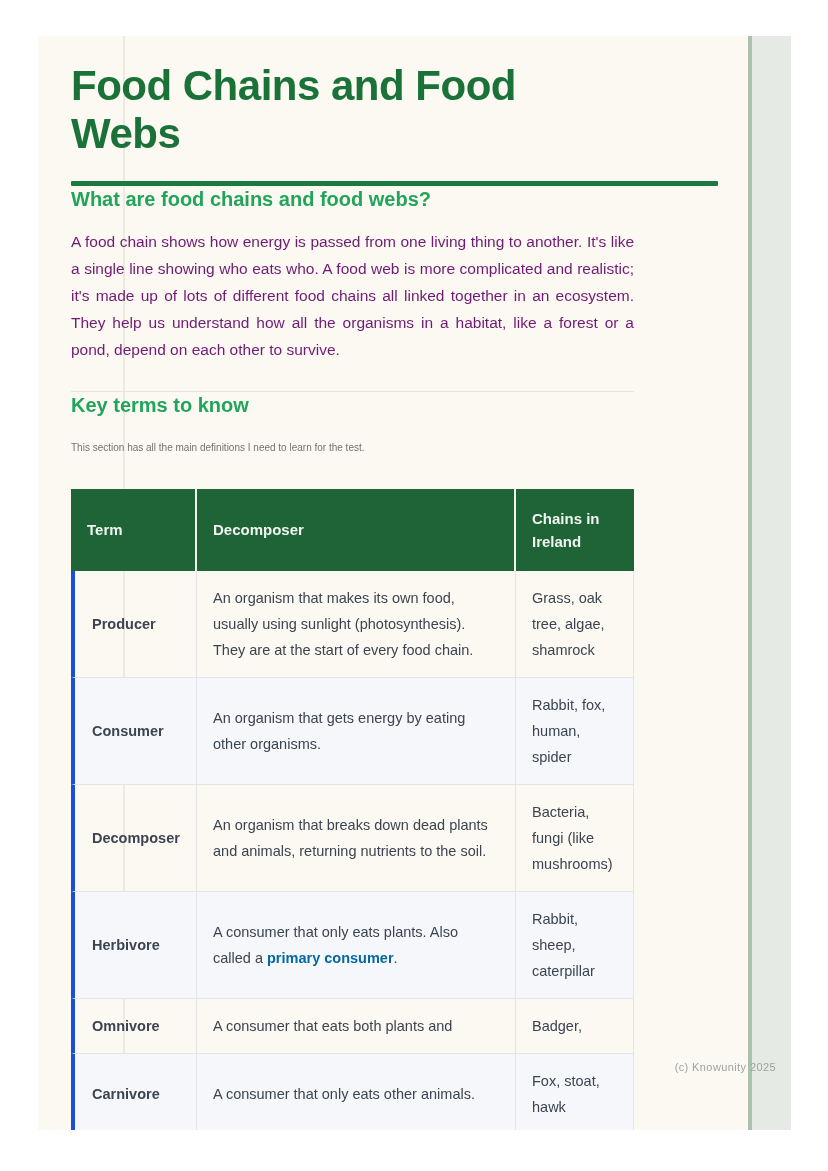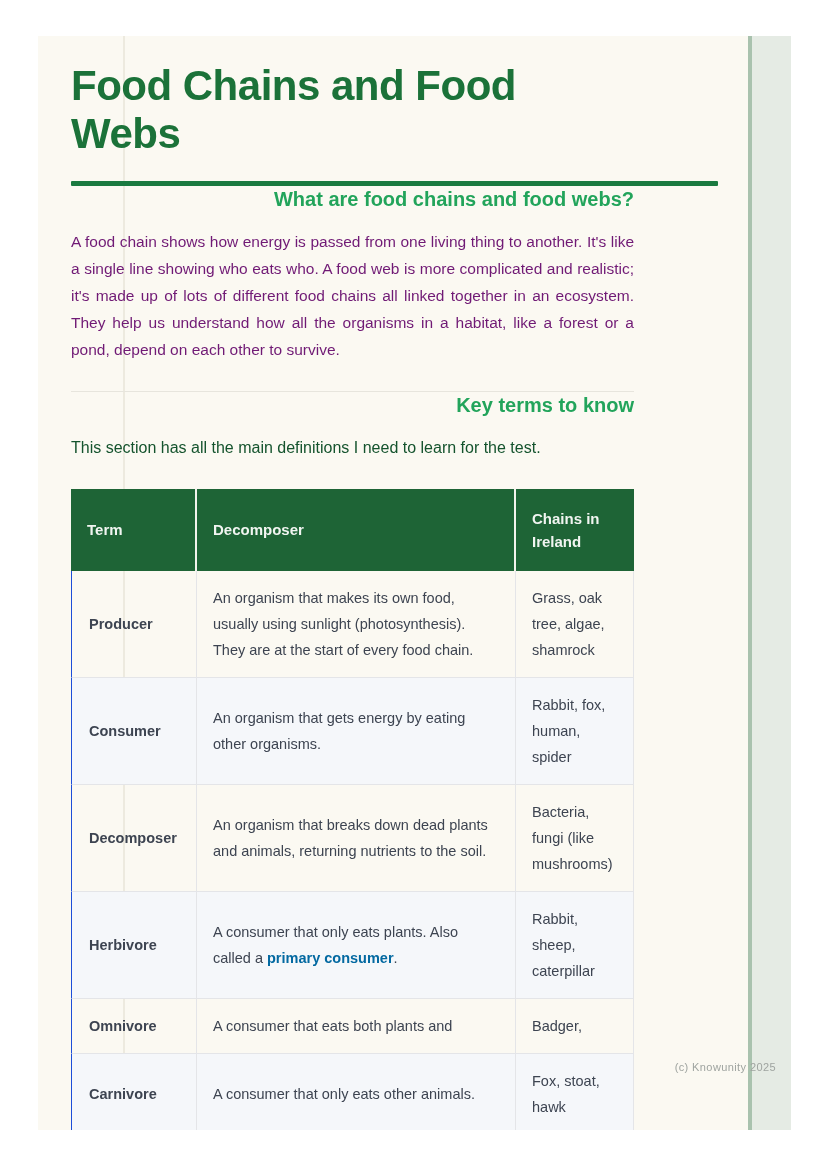--- a/index.html
+++ b/index.html
@@ -65,36 +65,35 @@
     background: #1a7a40;
     margin-top: 22px;
     border-radius: 1px;
   }
   h2.section-heading {
     margin: 0;
     font-size: 20px;
     line-height: 26px;
     font-weight: bold;
     color: #22a45b;
-    text-align: right;
   }
   .h2-first { margin-top: 38px; }
   .h2-second { margin-top: 26px; }
   p.body-text {
     margin: 16px 0 0 0;
     font-size: 15.5px;
     line-height: 27px;
     color: #701a75;
     text-align: justify;
   }
   p.intro-text {
     margin: 16px 0 0 0;
-    font-size: 16px;
+    font-size: 10px;
     line-height: 27px;
-    color: #14532d;
+    color: #737373;
   }
   hr.section-divider {
     border: none;
     border-top: 1px solid #e7e5dd;
     margin: 28px 0 0 0;
   }
   table.terms-table {
     margin-top: 28px;
     width: 563px;
     border-collapse: separate;
@@ -119,21 +118,21 @@
   table.terms-table td {
     font-size: 14.5px;
     line-height: 26px;
     color: #3d4451;
     vertical-align: middle;
     padding: 14px 16px;
     border-right: 1px solid #e4e5e8;
     border-bottom: 1px solid #e4e5e8;
     background: transparent;
   }
-  table.terms-table td:first-child { border-left: 1px solid #1d4ed8; padding-left: 17px; }
+  table.terms-table td:first-child { border-left: 4px solid #1d4ed8; padding-left: 17px; }
   table.terms-table tbody tr:nth-child(even) td { background: #f5f7fa; }
   td.term-cell {
     font-weight: bold;
     color: #222a36;
   }
   td.def-cell strong { color: #0369a1; }
   .footer-credit {
     position: absolute;
     right: 15px;
     top: 1025px;

